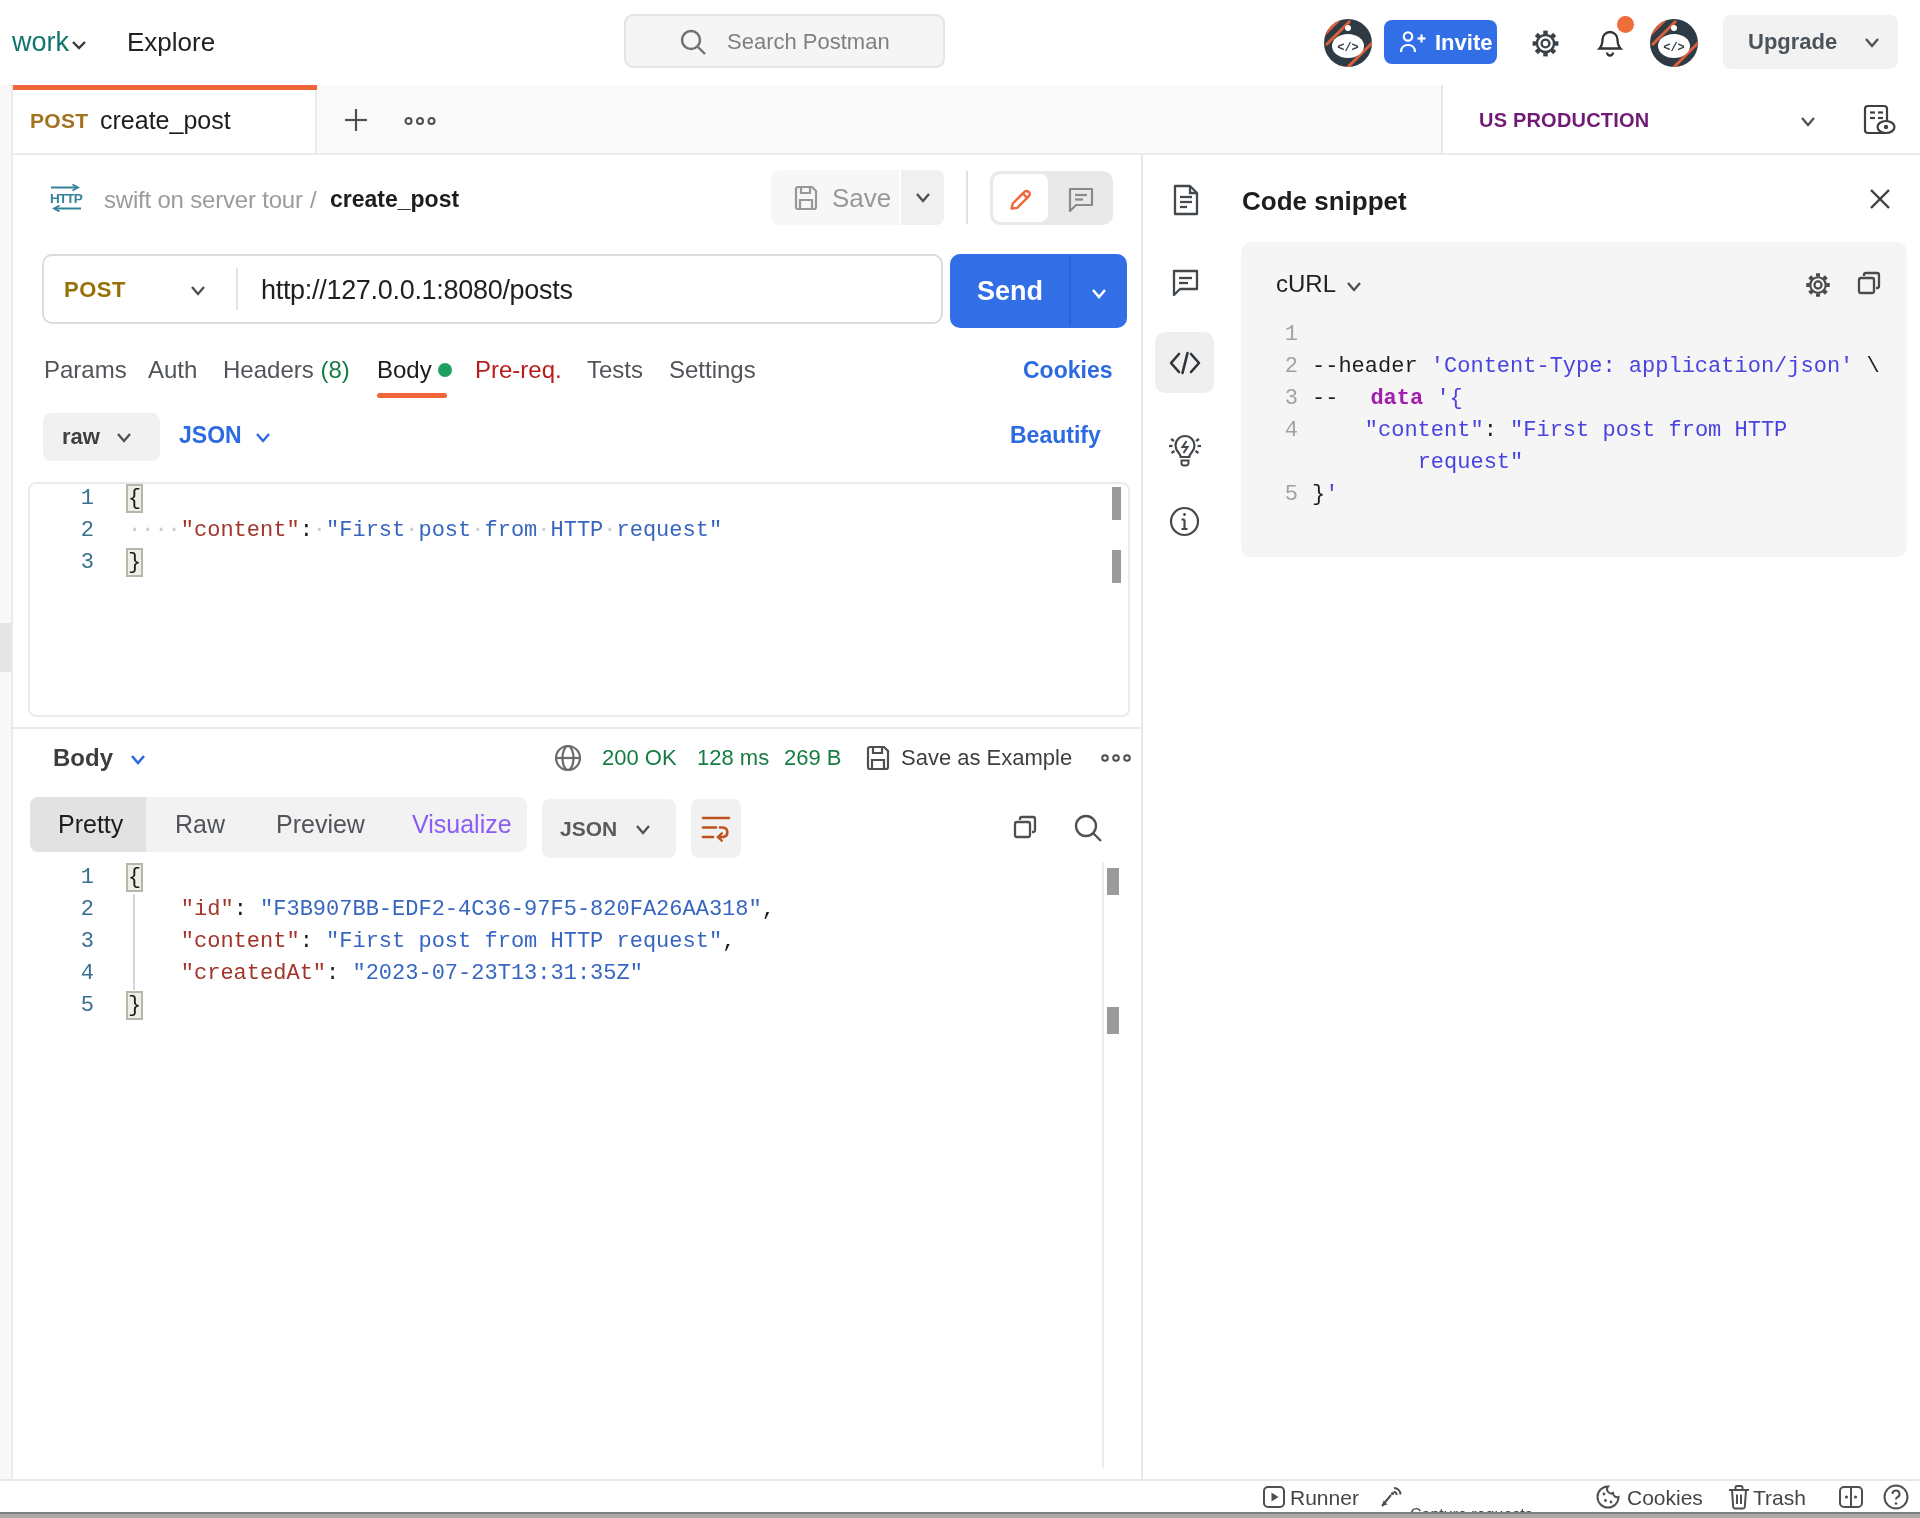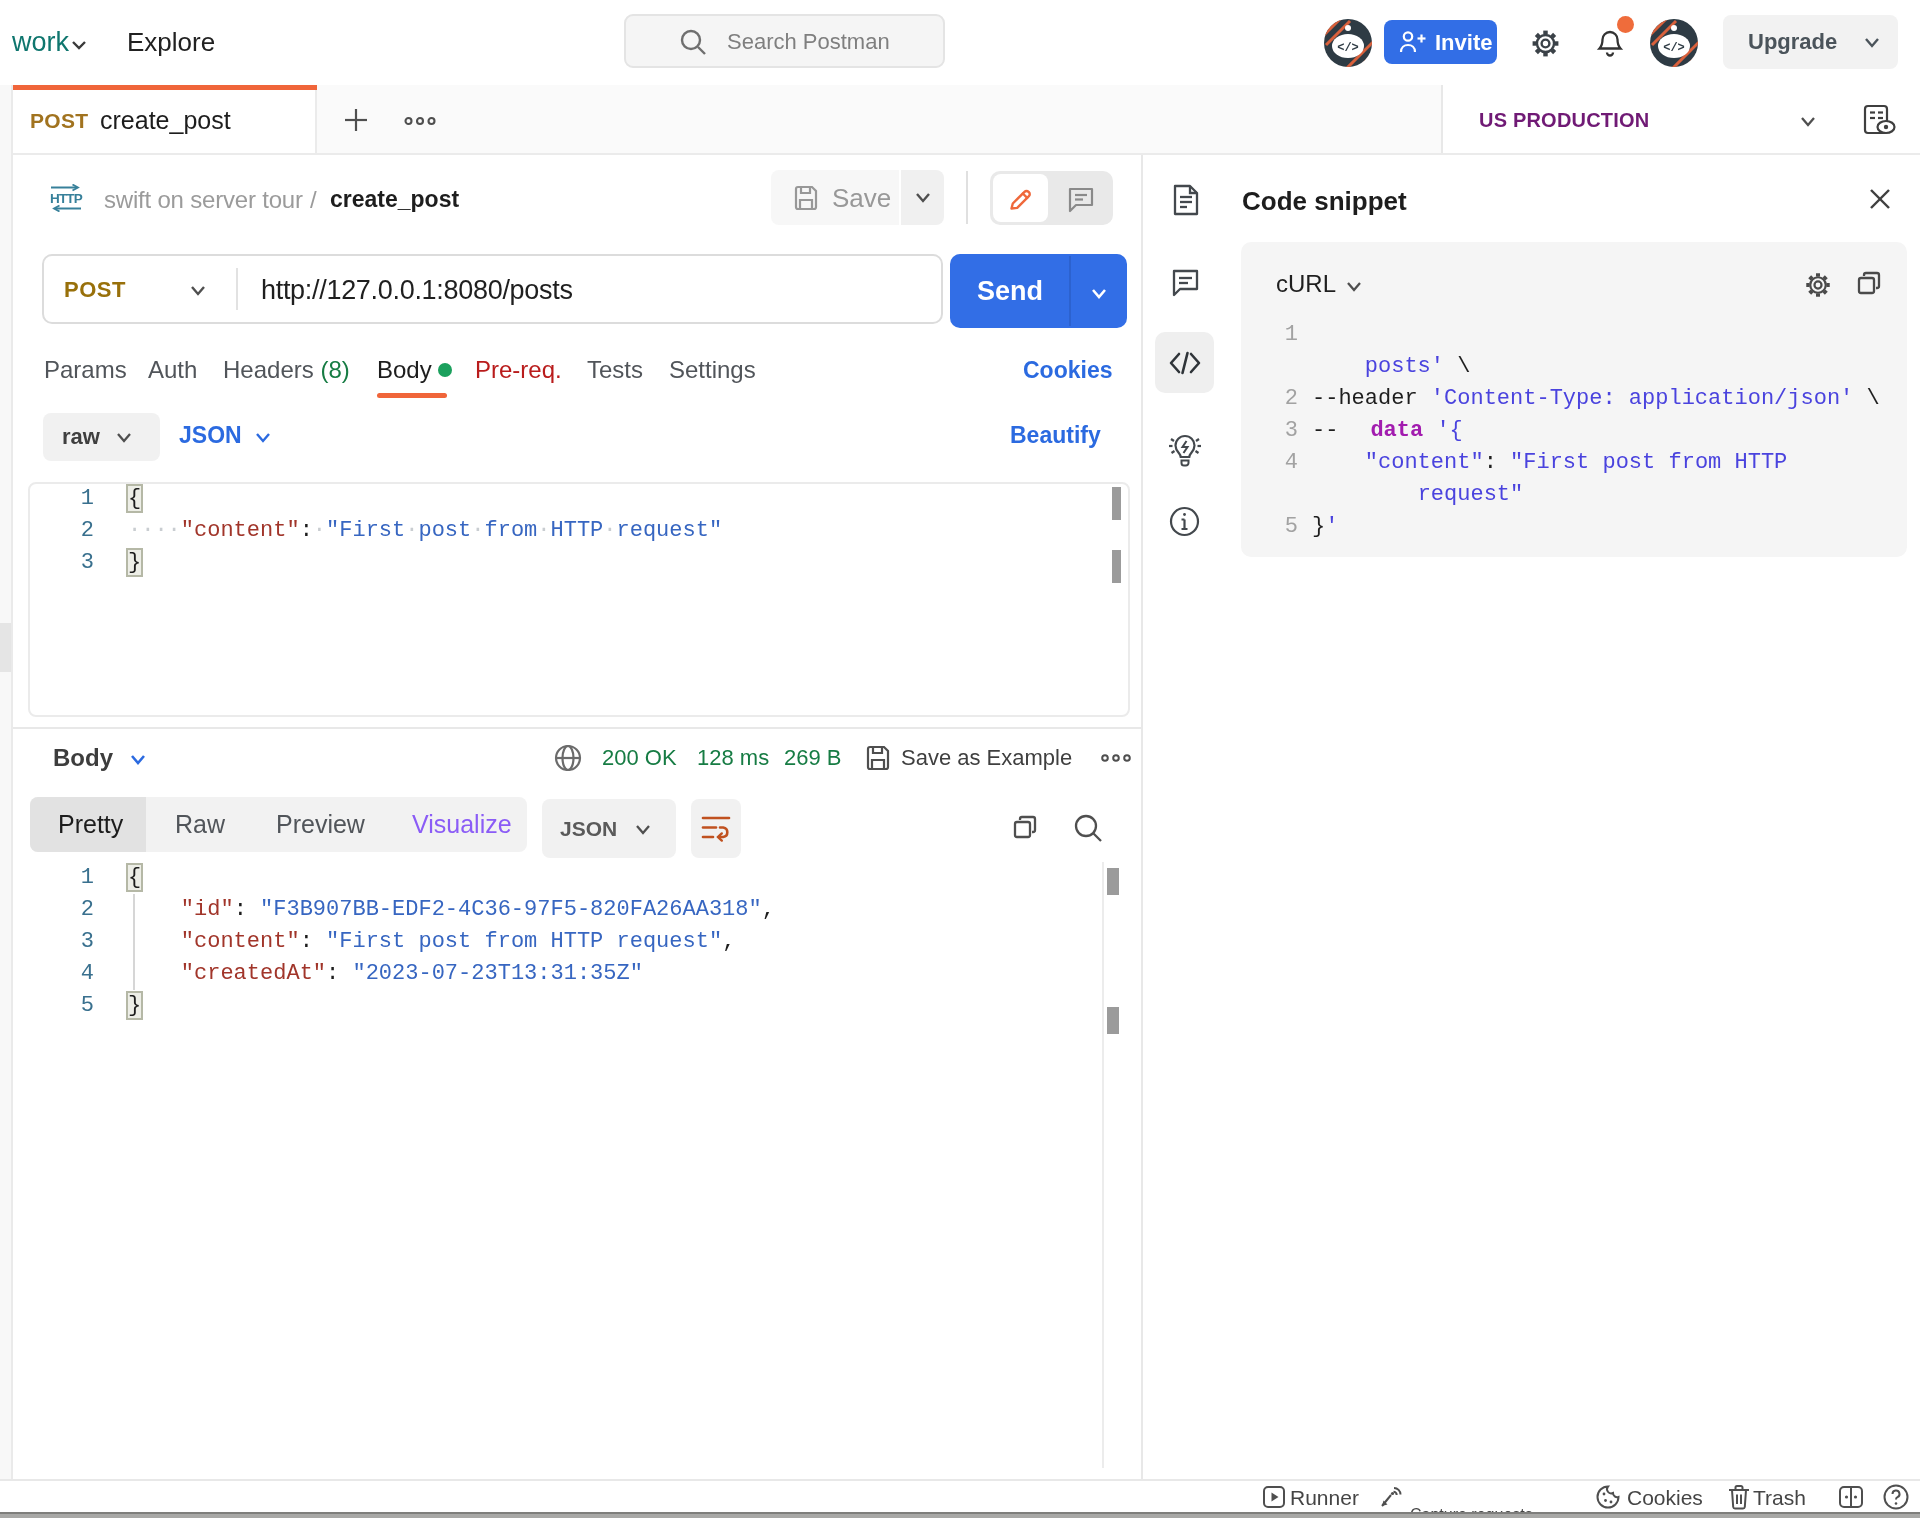--- a/index.html
+++ b/index.html
@@ -366,24 +366,20 @@
 <svg class="abs" style="left:1854px;top:269px;" width="30" height="30" viewBox="0 0 30 30" fill="none" stroke="#4a4a4a" stroke-width="2.3">
 <path d="M10 7 V6 a2 2 0 0 1 2-2 h11 a2 2 0 0 1 2 2 v11 a2 2 0 0 1 -2 2 h-1"></path>
 <rect x="5" y="9" width="15" height="15" rx="2"></rect>
 </svg>
 
 <div class="abs" style="left:1284px;top:319px;">
 <div class="c2l">
       <span class="ln2">1</span>
     </div>
 <div class="c2l">
-      <span class="ln2"> </span>
-      <span class="cd">    <span class="s2">posts'</span> \</span>
-    </div>
-<div class="c2l">
       <span class="ln2">2</span>
       <span class="cd">--header <span class="s2">'Content-Type: application/json'</span> \</span>
     </div>
 <div class="c2l">
       <span class="ln2">3</span>
       <span class="cd">--<span class="kw">data</span> <span class="s2">'{</span></span>
     </div>
 <div class="c2l">
       <span class="ln2">4</span>
       <span class="cd">    <span class="s2">"content"</span>: <span class="s2">"First post from HTTP</span></span>

